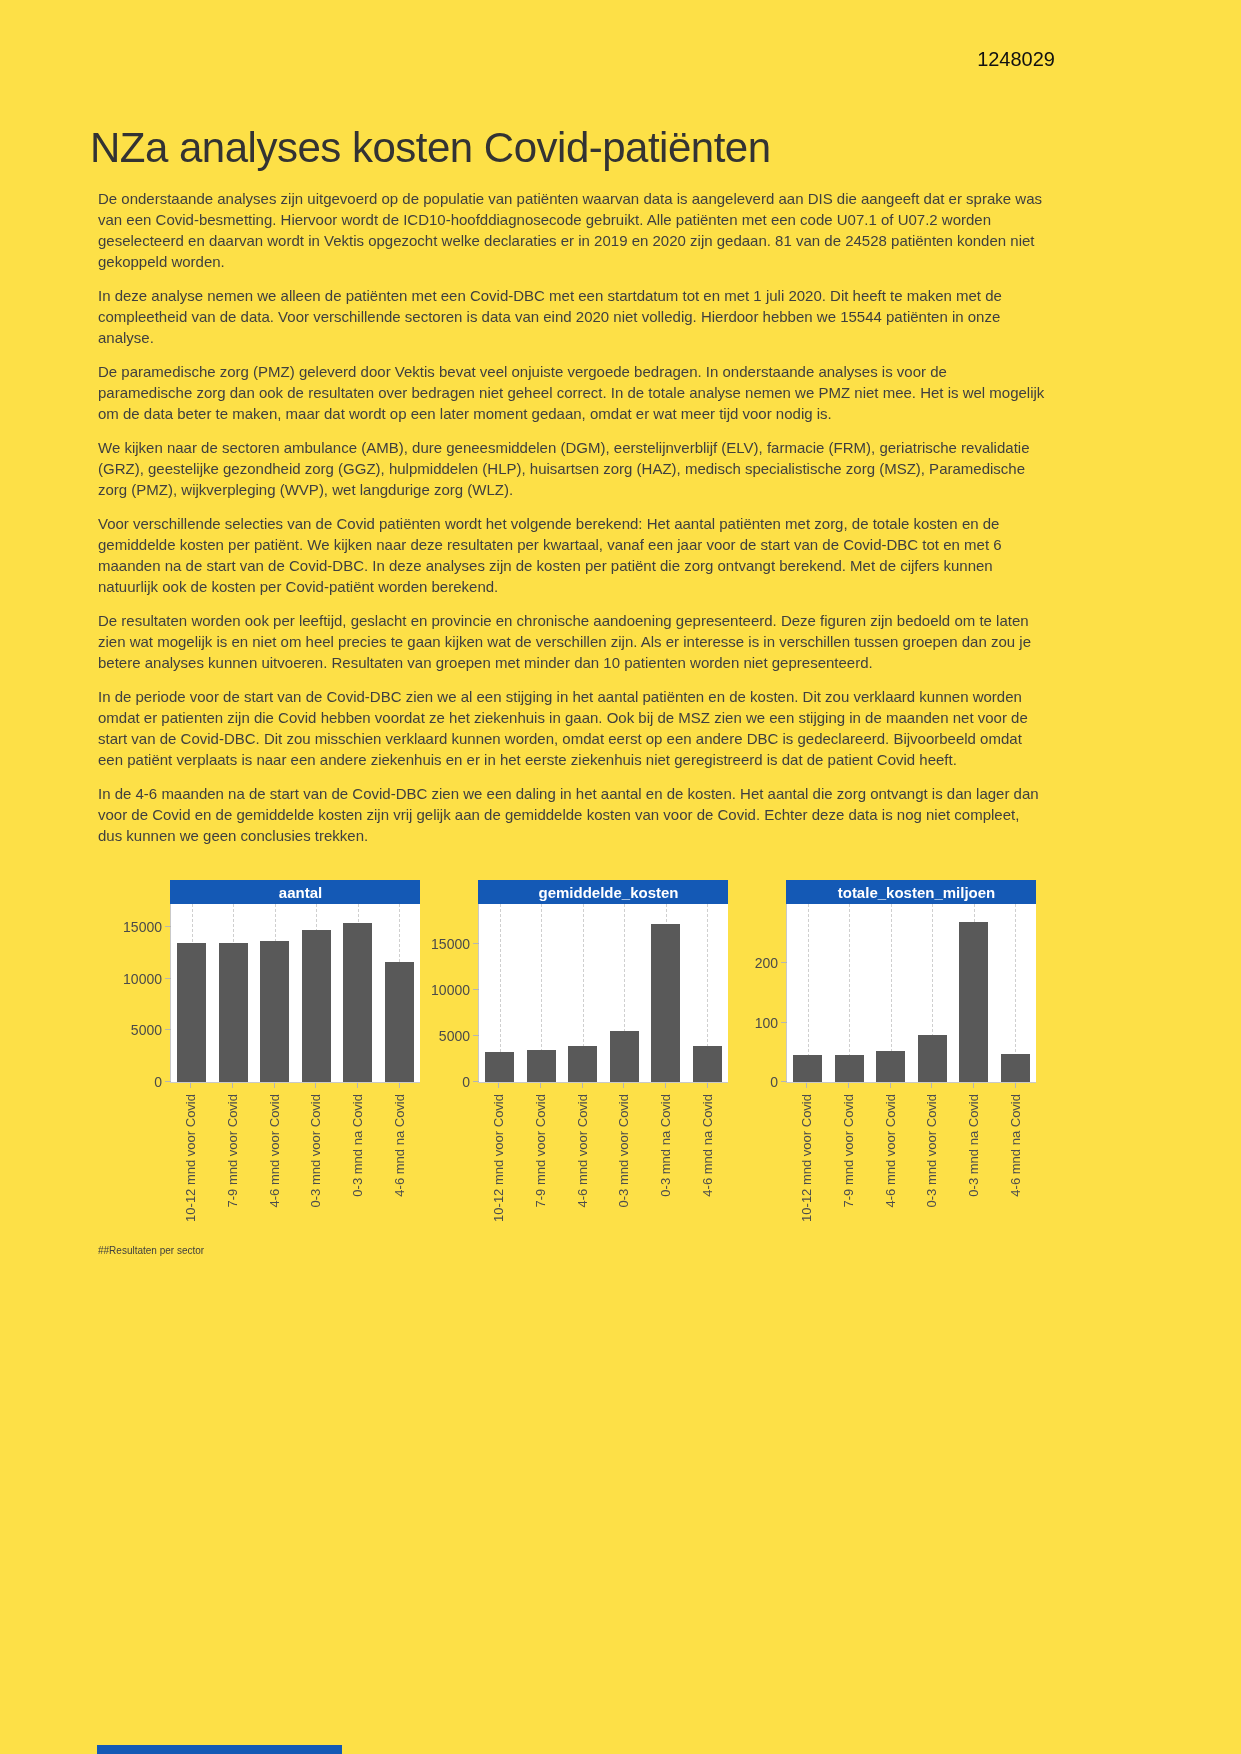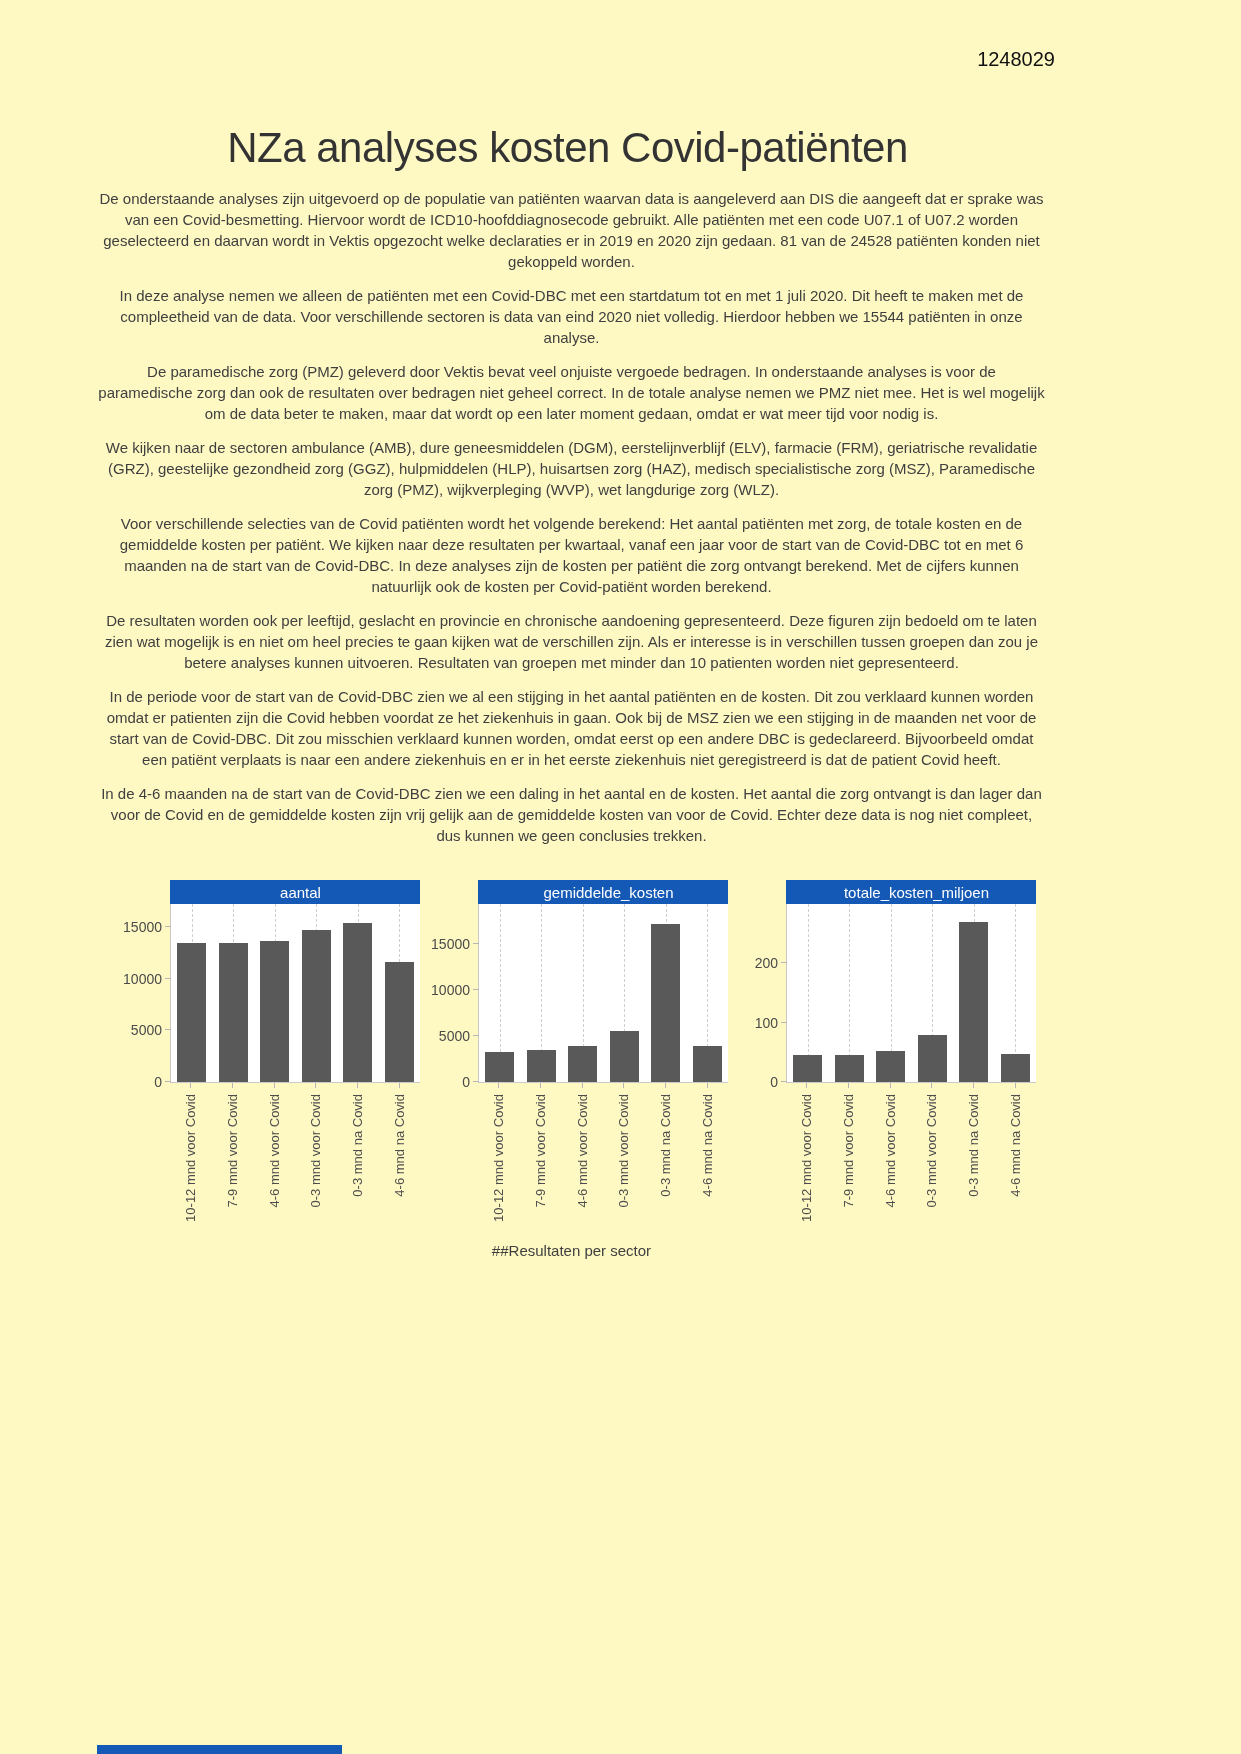--- a/index.html
+++ b/index.html
@@ -1,25 +1,24 @@
 <!DOCTYPE html>
 <html><head>
 <meta charset="utf-8">
 <title>NZa analyses kosten Covid-patiënten</title>
 <style>
   html,body{margin:0;padding:0;background:#e8e8e8;}
   .page{
     position:relative;
     width:1241px;height:1754px;
-    background:#fef9c3;
+    background:#fde047;
     font-family:"Liberation Sans", sans-serif;
     color:#3f3f3f;
     overflow:hidden;
     margin:0 auto;
-    text-align:center;
   }
   .page-number{
     position:absolute;top:48px;right:186px;
     font-size:20px;color:#111;
   }
   .content{
     position:absolute;top:88px;left:90px;width:955px;margin-top:36px;
   }
   h1.doc-title{
     margin:0 0 16px 0;
@@ -42,21 +41,21 @@
     flex:0 0 48px;
   }
   .y-label{
     position:absolute;right:8px;
     font-size:14px;color:#4a4a4a;line-height:14px;
     white-space:nowrap;
   }
   .plot-col{width:250px;}
   .strip{
     height:24px;display:flex;align-items:center;justify-content:center;
-    color:#fff;font-weight:normal;font-size:15px;padding-left:11px;
+    color:#fff;font-weight:bold;font-size:15px;padding-left:11px;
   }
   .plot{
     position:relative;height:178px;
     border-left:1px solid #c9c9c9;
     border-bottom:1px solid #c9c9c9;
     background:#fff;
   }
   .gridline{
     position:absolute;top:0;bottom:0;width:0;
     border-left:1px dashed #cfcfcf;
@@ -78,21 +77,21 @@
   .xlab span{
     margin-top:6px;
     writing-mode:vertical-rl;
     transform:rotate(180deg);
     font-size:13px;color:#4d4d4d;
     white-space:nowrap;
     line-height:15px;
   }
   .section-after{
     margin:18px 0 0 0;padding-left:8px;
-    font-size:15px;line-height:21px;color:#3f3f3f;
+    font-size:10px;line-height:21px;color:#3f3f3f;
   }
   .partial-strip{
     position:absolute;left:97px;top:1745px;width:245px;height:9px;
   }
 </style>
 </head>
 <body>
 
 <div class="page">
   <div class="page-number">1248029</div>

